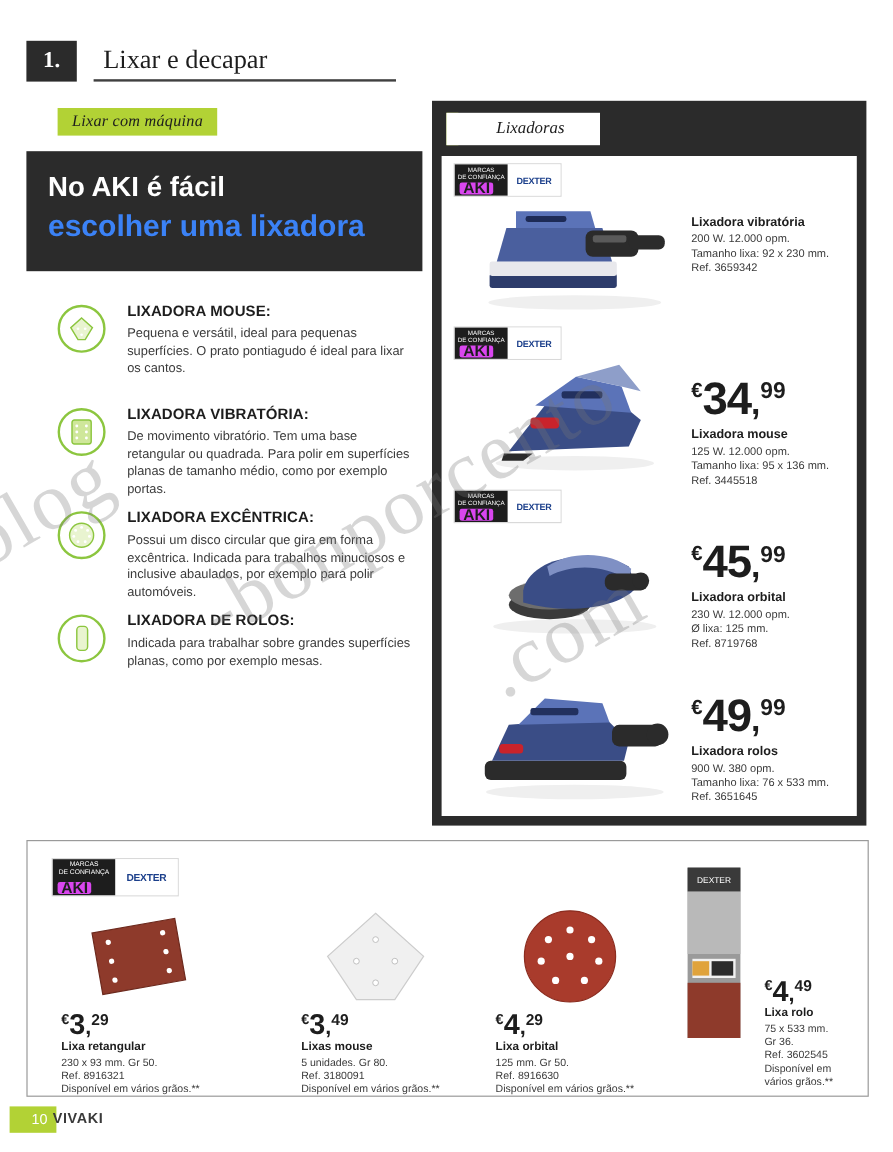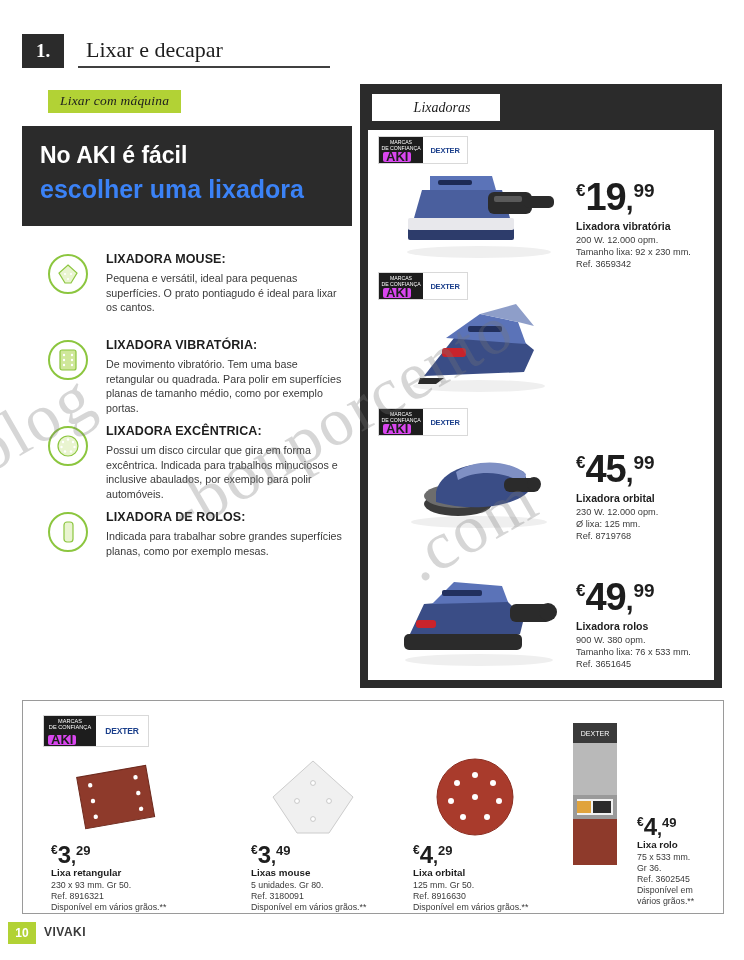--- a/index.html
+++ b/index.html
@@ -341,24 +341,25 @@
   }
   .pg {
     position: absolute;
     left: 8px;
     top: 0;
     width: 28px;
     height: 22px;
     background: #b2d235;
     color: #ffffff;
     font-size: 12px;
-    font-weight: bold;
+    font-weight: normal;
     display: flex;
     align-items: center;
     justify-content: center;
+    padding-left: 11px;
   }
   .brand {
     position: absolute;
     left: 44px;
     top: 3px;
     font-size: 12px;
     font-weight: bold;
     color: #3a3a3a;
     letter-spacing: 0.5px;
   }
@@ -484,23 +485,20 @@
             <rect x="24" y="62" width="106" height="12" rx="2" fill="#e8e8ec"></rect>
             <path d="M30 62 L38 34 L118 34 L126 62 Z" fill="#4a5f9e"></path>
             <path d="M46 34 L46 20 L108 20 L112 34 Z" fill="#5b73b8"></path>
             <rect x="104" y="36" width="44" height="22" rx="6" fill="#2b2b2b"></rect>
             <rect x="140" y="40" width="30" height="12" rx="5" fill="#2b2b2b"></rect>
             <rect x="110" y="40" width="28" height="6" rx="2" fill="#5a5a5a"></rect>
             <rect x="54" y="24" width="34" height="5" rx="2" fill="#1d2a55"></rect>
           </svg>
         </div>
         <div class="info">
-          <div class="price">
-            <span class="eur">€</span><span class="int">19</span><span class="com">,</span><span class="dec">99</span>
-          </div>
           <div class="p-name">Lixadora vibratória</div>
           <div class="p-line">200 W. 12.000 opm.</div>
           <div class="p-line">Tamanho lixa: 92 x 230 mm.</div>
           <div class="p-line">Ref. 3659342</div>
         </div>
       </div>
 
       <div class="prod" style="top:136px;">
         <div class="badge">
           <div class="badge-l">
@@ -513,20 +511,29 @@
         <div class="img">
           <svg width="190" height="104" viewBox="0 0 190 104">
             <ellipse cx="95" cy="94" rx="66" ry="6" fill="#efefef"></ellipse>
             <path d="M40 84 L70 46 L128 40 L150 58 L140 80 Z" fill="#3a4d86"></path>
             <path d="M62 46 L96 22 L134 30 L142 52 Z" fill="#5b73b8"></path>
             <path d="M96 22 L132 12 L150 34 L134 30 Z" fill="#8e9ec9"></path>
             <rect x="58" y="56" width="24" height="9" rx="3" fill="#c9232b"></rect>
             <rect x="84" y="34" width="34" height="6" rx="2" fill="#22305e"></rect>
             <path d="M36 86 L60 86 L52 92 L34 92 Z" fill="#2b2b2b"></path>
           </svg>
+        </div>
+        <div class="info">
+          <div class="price">
+            <span class="eur">€</span><span class="int">34</span><span class="com">,</span><span class="dec">99</span>
+          </div>
+          <div class="p-name">Lixadora mouse</div>
+          <div class="p-line">125 W. 12.000 opm.</div>
+          <div class="p-line">Tamanho lixa: 95 x 136 mm.</div>
+          <div class="p-line">Ref. 3445518</div>
         </div>
       </div>
 
       <div class="prod" style="top:272px;">
         <div class="badge">
           <div class="badge-l">
             <div>MARCAS</div>
             <div>DE CONFIANÇA</div>
             <div class="aki">AKI</div>
           </div>

